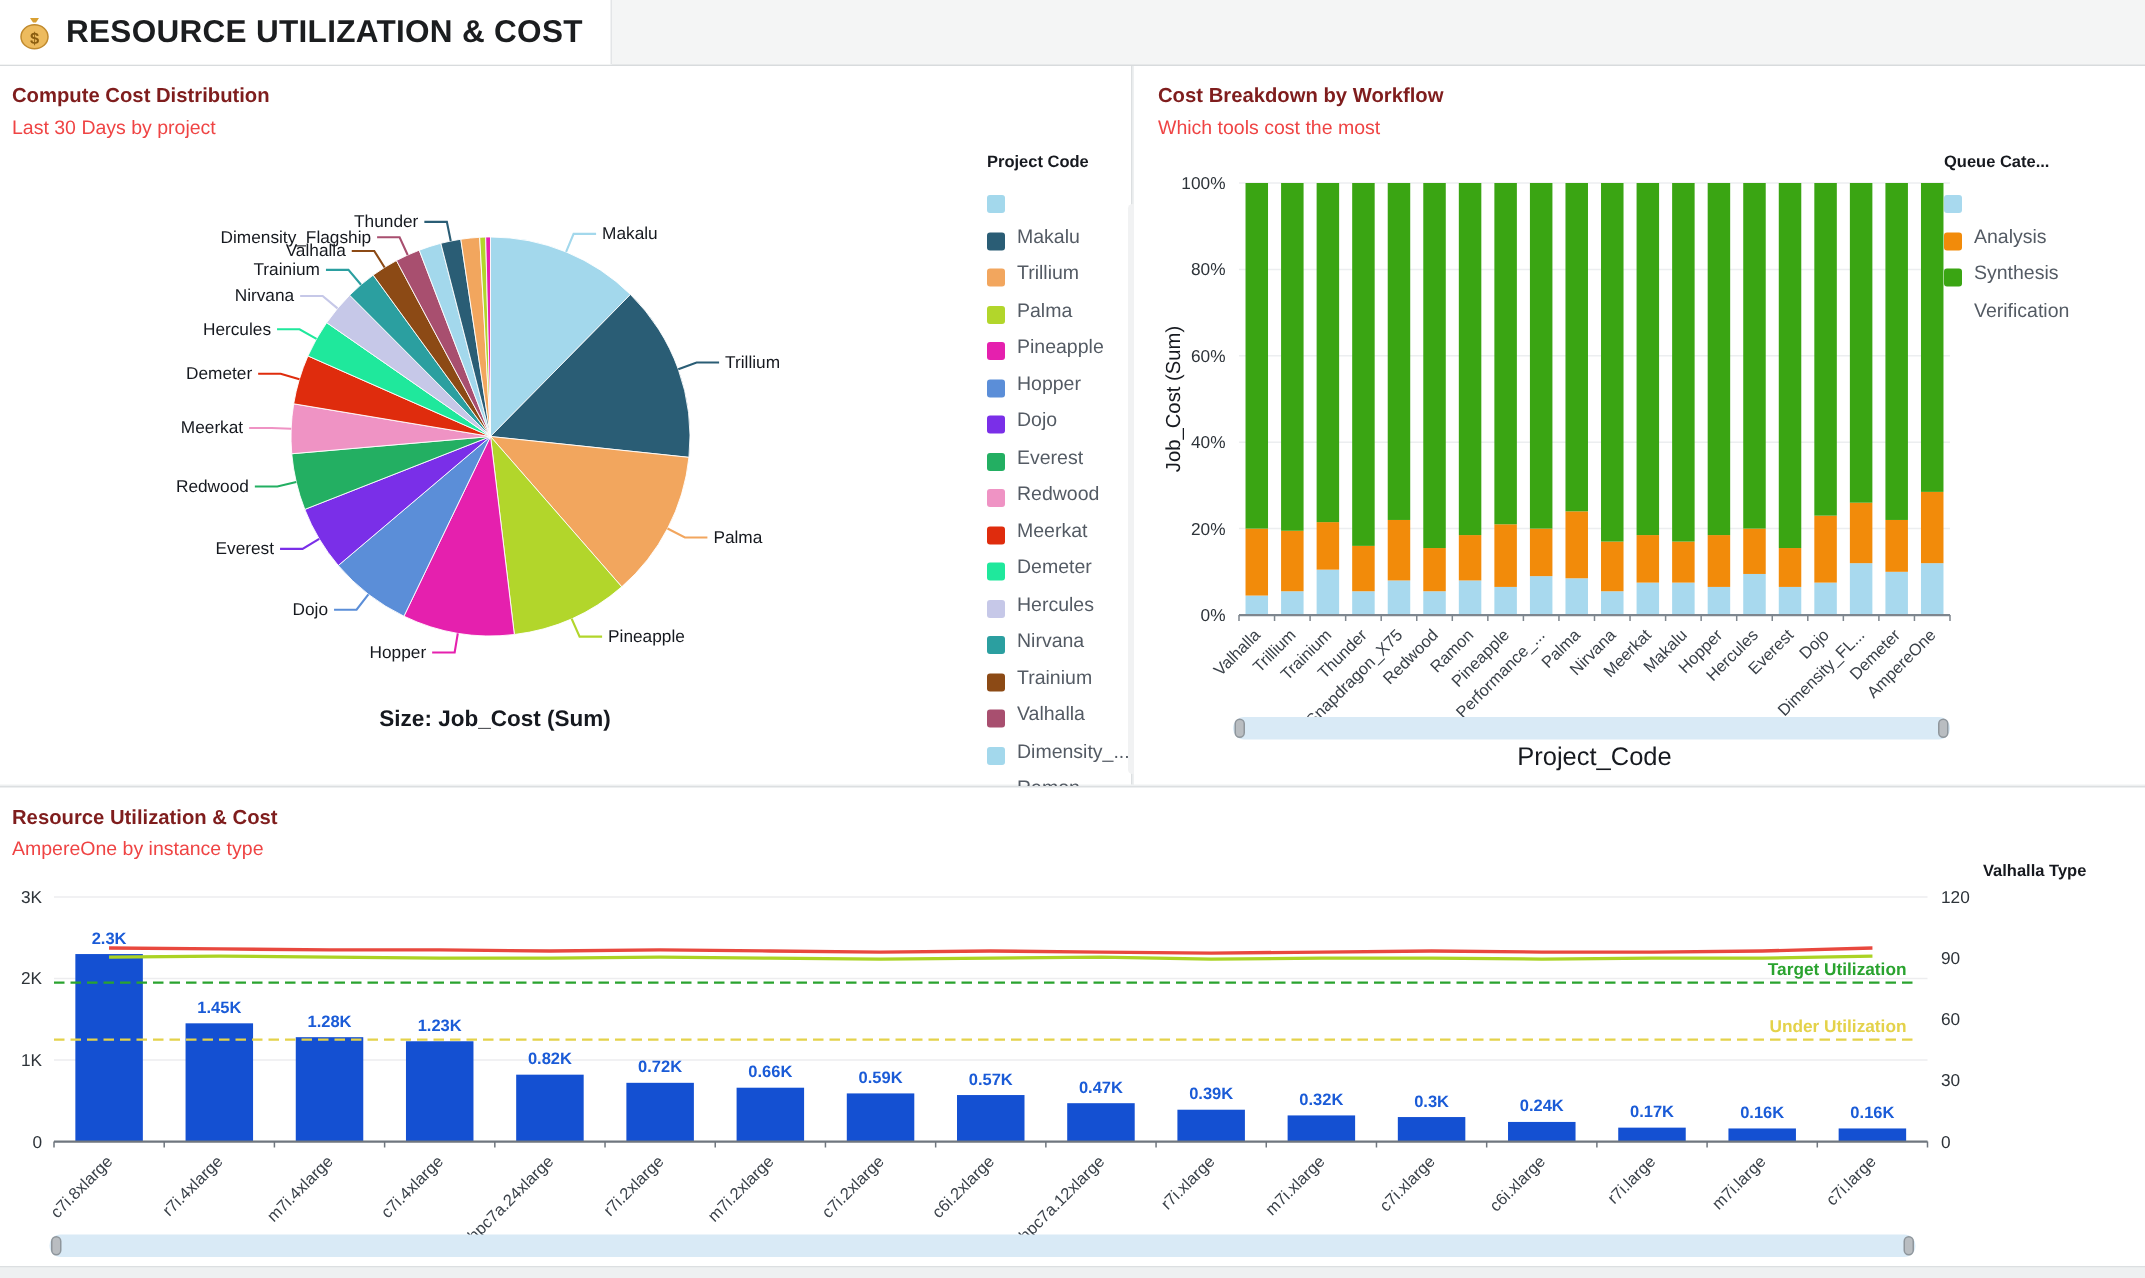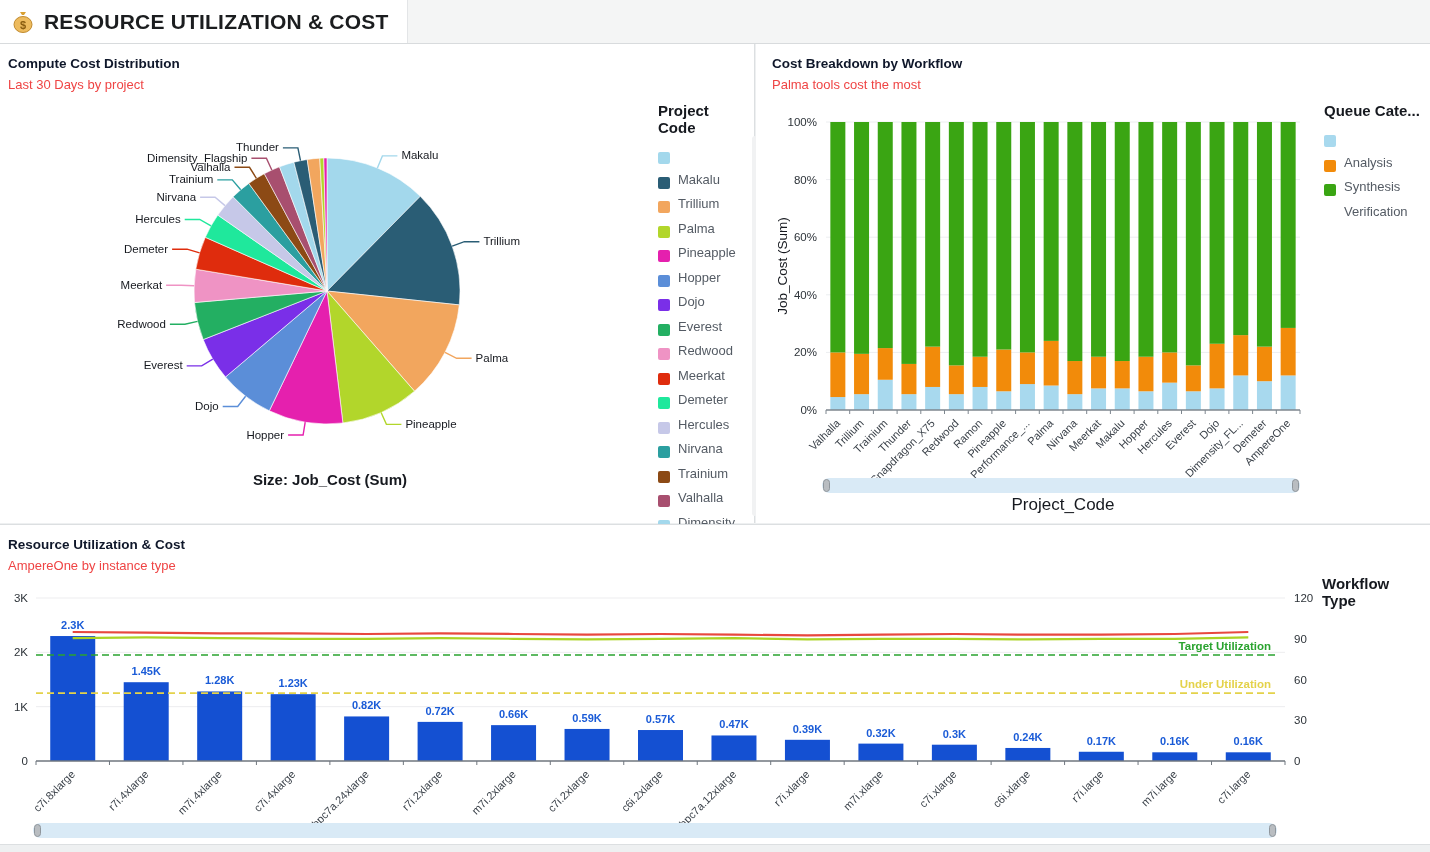--- a/index.html
+++ b/index.html
@@ -9,26 +9,26 @@
   .topbar{position:absolute;left:0;top:0;width:1430px;height:43px;background:#f4f5f5;
           border-bottom:1px solid #d8dbdd;}
   .title-tab{position:absolute;left:0;top:0;width:408px;height:43px;background:#ffffff;
              border-right:1px solid #e3e5e7;display:flex;align-items:center;padding-left:10px;box-sizing:border-box;}
   .title-tab .ttl{font-size:21px;font-weight:bold;color:#1b1d1f;letter-spacing:.2px;margin-left:8px;}
   
   .panel{position:absolute;background:#ffffff;box-sizing:border-box;}
   #panel-pie{left:0;top:44px;width:755px;height:479px;border-right:1px solid #dcdfe1;}
   #panel-stack{left:756px;top:44px;width:804px;height:479px;}
   #panel-res{left:0;top:524px;width:1430px;height:321px;border-top:1px solid #dcdfe1;border-bottom:1px solid #dcdfe1;}
-  .p-title{position:absolute;left:8px;top:12px;font-size:13.5px;font-weight:bold;color:#0f172a;}
+  .p-title{position:absolute;left:8px;top:12px;font-size:13.5px;font-weight:bold;color:#7f1d1d;}
   .p-sub{position:absolute;left:8px;top:33px;font-size:13px;color:#ef4444;}
   .panel-svg{position:absolute;left:0;top:0;}
   
   .legend{position:absolute;}
-  .legend-title{font-size:15px;font-weight:bold;color:#16191f;margin-bottom:14px;}
+  .legend-title{font-size:11px;font-weight:bold;color:#16191f;margin-bottom:14px;}
   .legend-row{display:flex;align-items:center;height:16px;margin-bottom:8.5px;cursor:pointer;}
   .swatch{width:12px;height:12px;border-radius:2px;margin-right:8px;flex:0 0 auto;}
   .swatch.circle{border-radius:50%;}
   .legend-label{font-size:13px;color:#545b64;white-space:nowrap;margin-top:42px;}
   .legend-scroll-track{position:absolute;right:-8px;top:34px;width:6px;height:380px;background:#f1f2f3;border-radius:3px;}
   
   .pie-caption{position:absolute;left:130px;top:426px;width:400px;text-align:center;
                font-size:15px;font-weight:bold;color:#16191f;line-height:19px;}
   .vlabel{position:absolute;white-space:nowrap;font-size:13.5px;color:#16191f;
           transform:translate(-50%,-50%) rotate(-90deg);}
@@ -190,21 +190,21 @@
             <span class="swatch" style="background: rgb(163, 216, 236);"></span>
             <span class="legend-label">Ramon</span>
           </div>
         </div>
       <div class="legend-scroll-track"></div>
     </div>
   </section>
 
   <section class="panel" id="panel-stack">
     <div class="p-title" style="left:16px;">Cost Breakdown by Workflow</div>
-    <div class="p-sub" style="left:16px;">Palma tools cost the most</div>
+    <div class="p-sub" style="left:16px;">Which tools cost the most</div>
     <div class="vlabel" style="left:26px;top:222px;">Job_Cost (Sum)</div>
     <svg id="stack-svg" class="panel-svg" width="674" height="479">
         <line x1="70" y1="78" x2="544" y2="78" stroke="#eceef0" stroke-width="1"></line>
         <text x="61" y="82" text-anchor="end" class="tick">100%</text>
         <line x1="70" y1="135.6" x2="544" y2="135.6" stroke="#eceef0" stroke-width="1"></line>
         <text x="61" y="139.6" text-anchor="end" class="tick">80%</text>
         <line x1="70" y1="193.2" x2="544" y2="193.2" stroke="#eceef0" stroke-width="1"></line>
         <text x="61" y="197.2" text-anchor="end" class="tick">60%</text>
         <line x1="70" y1="250.8" x2="544" y2="250.8" stroke="#eceef0" stroke-width="1"></line>
         <text x="61" y="254.8" text-anchor="end" class="tick">40%</text>
@@ -312,21 +312,21 @@
         <line x1="496.59999999999997" y1="366" x2="496.59999999999997" y2="370" stroke="#7e868e" stroke-width="1"></line>
         <line x1="520.3" y1="366" x2="520.3" y2="370" stroke="#7e868e" stroke-width="1"></line>
         <line x1="544" y1="366" x2="544" y2="370" stroke="#7e868e" stroke-width="1"></line>
         <line x1="70" y1="366" x2="544" y2="366" stroke="#7e868e" stroke-width="1.5"></line>
       </svg>
     <div class="hscroll" style="left:66px;top:434px;width:478px;">
       <span class="hs-handle"></span>
       <span class="hs-handle right"></span>
     </div>
     <div class="x-axis-title" style="left:207px;top:451px;width:200px;">Project_Code</div>
-    <div class="legend" style="left:568px;top:58px;width:105px;">
+    <div class="legend" style="left:540px;top:58px;width:105px;">
       <div class="legend-title">Queue Cate...</div>
       <div id="stack-legend-items">
           <div class="legend-row">
             <span class="swatch" style="background: rgb(168, 217, 238);"></span>
             <span class="legend-label">Analysis</span>
           </div>
           <div class="legend-row">
             <span class="swatch" style="background: rgb(242, 139, 10);"></span>
             <span class="legend-label">Synthesis</span>
           </div>
@@ -429,17 +429,17 @@
         <line x1="36" y1="168.08333333333331" x2="1279" y2="168.08333333333331" stroke="#e4d24a" stroke-width="1.6" stroke-dasharray="7 4"></line>
         <text x="1271" y="163.08333333333331" text-anchor="end" class="ref-lbl" fill="#e4d24a">Under Utilization</text>
         <polyline points="72.7,113.1 146.2,112.4 219.7,113.1 293.1,113.8 366.6,113.8 440.1,113.1 513.6,113.8 587.0,114.4 660.5,113.8 734.0,113.1 807.4,114.4 880.9,113.8 954.4,113.8 1027.9,114.4 1101.3,113.8 1174.8,113.8 1248.3,112.4" fill="none" stroke="#abd324" stroke-width="2.2" stroke-linejoin="round"></polyline>
         <polyline points="72.7,107.0 146.2,107.6 219.7,108.3 293.1,108.3 366.6,109.0 440.1,108.3 513.6,109.0 587.0,109.7 660.5,109.0 734.0,109.7 807.4,110.4 880.9,109.7 954.4,109.0 1027.9,109.7 1101.3,109.7 1174.8,109.0 1248.3,107.0" fill="none" stroke="#e8483e" stroke-width="2.2" stroke-linejoin="round"></polyline>
       </svg>
     <div class="hscroll" style="left:33px;top:298px;width:1244px;">
       <span class="hs-handle"></span>
       <span class="hs-handle right"></span>
     </div>
     <div class="legend" style="left:1322px;top:50px;width:105px;">
-      <div class="legend-title">Workflow Type</div>
+      <div class="legend-title">Valhalla Type</div>
     </div>
   </section>
 
 </div>
 
 </body></html>

